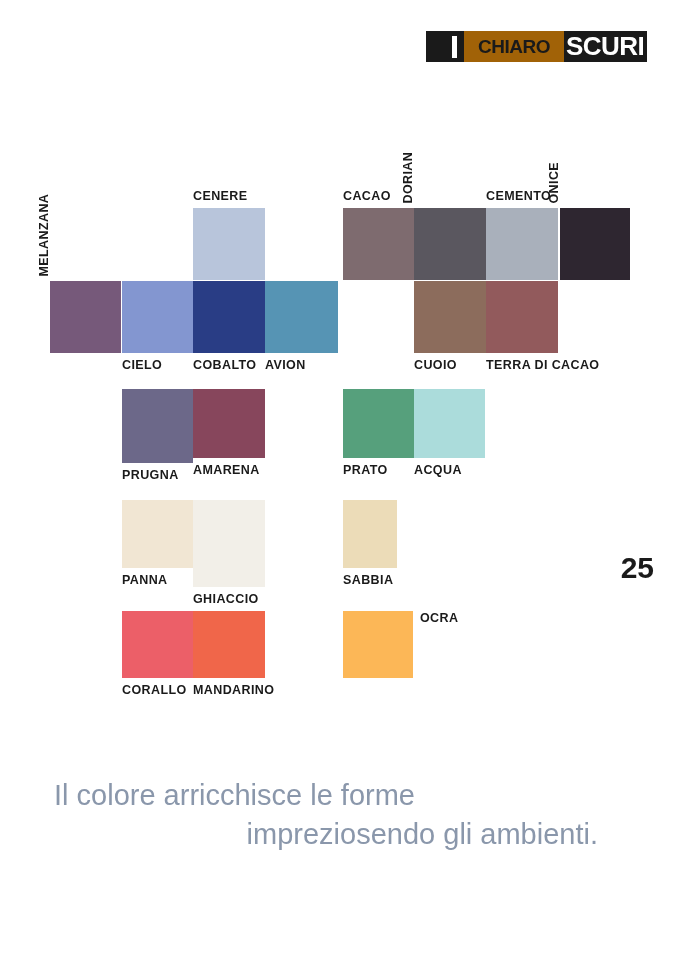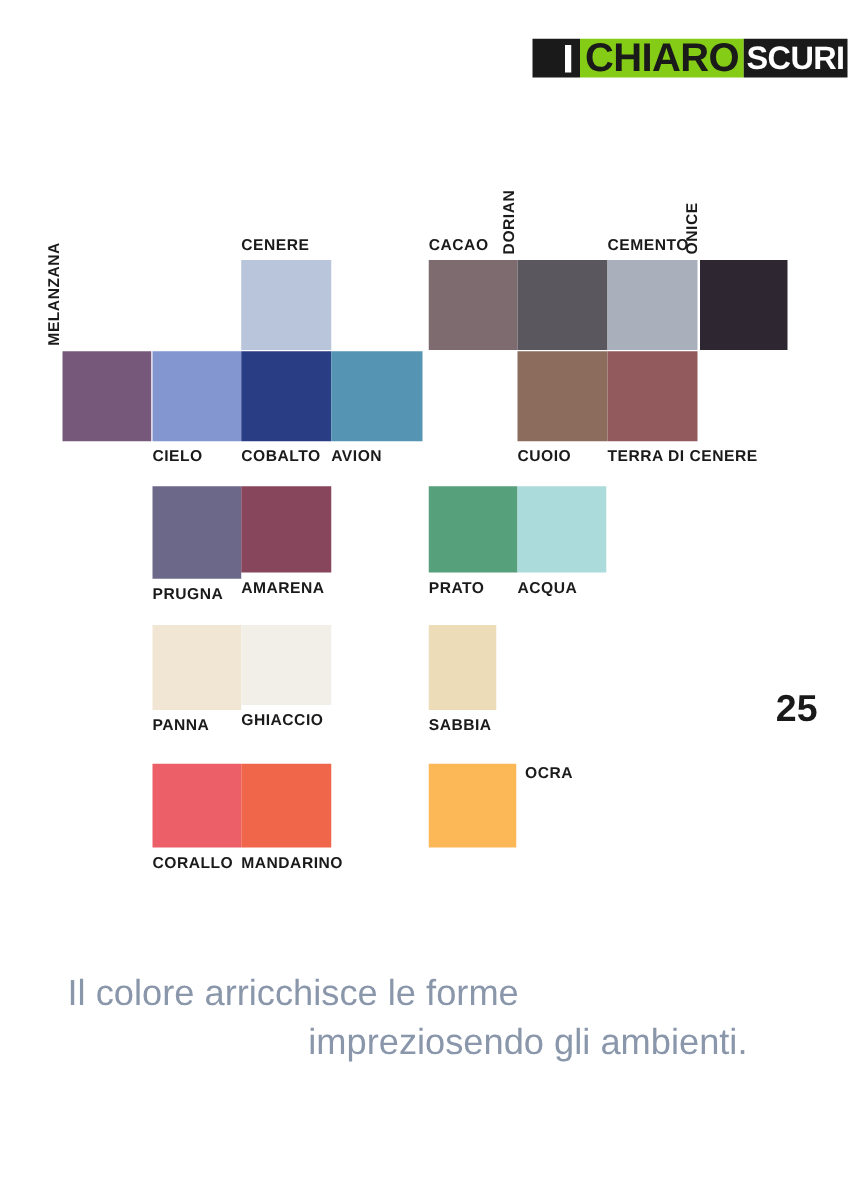--- a/index.html
+++ b/index.html
@@ -16,23 +16,23 @@
     position:absolute; top:31px; left:426px;
     height:31px; display:flex; align-items:stretch;
   }
   .logo-mark{
     width:38px; background:#1a1a1a;
     display:flex; align-items:center; justify-content:flex-end;
     padding-right:7px; box-sizing:border-box;
   }
   .logo-mark-bar{ width:5px; height:22px; background:#ffffff; }
   .logo-word-chiaro{
-    color:#1a1a1a; background:#84cc16;
-    font-size:32px; font-weight:bold; letter-spacing:-0.5px;
-    line-height:31px; padding:0 4px; font-stretch:condensed;
+    color:#1a1a1a; background:#a16207;
+    font-size:19px; font-weight:bold; letter-spacing:-0.5px;
+    line-height:31px; padding:0 14px; font-stretch:condensed;
     font-family:"Liberation Sans Narrow","Liberation Sans",sans-serif;
   }
   .logo-word-scuri{
     color:#ffffff; background:#1a1a1a;
     font-size:26px; font-weight:bold; letter-spacing:-0.5px;
     line-height:31px; padding:0 3px 0 2px;
     font-family:"Liberation Sans Narrow","Liberation Sans",sans-serif;
   }
 
   
@@ -134,21 +134,21 @@
     <div class="swatch" style="left: 265px; top: 281px; width: 73px; height: 72px;">
       <div class="swatch-chip" style="background: rgb(86, 148, 180);"></div>
       <span class="lbl lbl-below">AVION</span>
     </div>
     <div class="swatch" style="left: 414px; top: 281px; width: 72px; height: 72px;">
       <div class="swatch-chip" style="background: rgb(140, 108, 92);"></div>
       <span class="lbl lbl-below">CUOIO</span>
     </div>
     <div class="swatch" style="left: 486px; top: 281px; width: 72px; height: 72px;">
       <div class="swatch-chip" style="background: rgb(146, 90, 92);"></div>
-      <span class="lbl lbl-below">TERRA DI CENERE</span>
+      <span class="lbl lbl-below">TERRA DI CACAO</span>
     </div>
     <div class="swatch" style="left: 122px; top: 389px; width: 71px; height: 74px; text-align: center;">
       <div class="swatch-chip" style="background: rgb(108, 104, 137);"></div>
       <span class="lbl lbl-below">PRUGNA</span>
     </div>
     <div class="swatch" style="left: 193px; top: 389px; width: 72px; height: 69px;">
       <div class="swatch-chip" style="background: rgb(135, 70, 92);"></div>
       <span class="lbl lbl-below">AMARENA</span>
     </div>
     <div class="swatch" style="left: 343px; top: 389px; width: 71px; height: 69px;">
@@ -156,21 +156,21 @@
       <span class="lbl lbl-below">PRATO</span>
     </div>
     <div class="swatch" style="left: 414px; top: 389px; width: 71px; height: 69px;">
       <div class="swatch-chip" style="background: rgb(171, 220, 219);"></div>
       <span class="lbl lbl-below">ACQUA</span>
     </div>
     <div class="swatch" style="left: 122px; top: 500px; width: 71px; height: 68px;">
       <div class="swatch-chip" style="background: rgb(241, 230, 211);"></div>
       <span class="lbl lbl-below">PANNA</span>
     </div>
-    <div class="swatch" style="left: 193px; top: 500px; width: 72px; height: 64px;">
+    <div class="swatch" style="left: 193px; top: 500px; width: 72px; height: 87px;">
       <div class="swatch-chip" style="background: rgb(242, 239, 232);"></div>
       <span class="lbl lbl-below">GHIACCIO</span>
     </div>
     <div class="swatch" style="left: 343px; top: 500px; width: 54px; height: 68px;">
       <div class="swatch-chip" style="background: rgb(236, 220, 184);"></div>
       <span class="lbl lbl-below">SABBIA</span>
     </div>
     <div class="swatch" style="left: 122px; top: 611px; width: 71px; height: 67px;">
       <div class="swatch-chip" style="background: rgb(236, 95, 104);"></div>
       <span class="lbl lbl-below">CORALLO</span>

